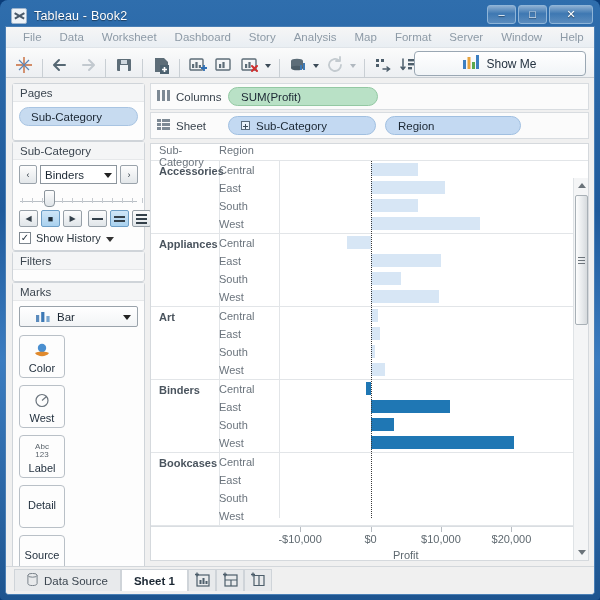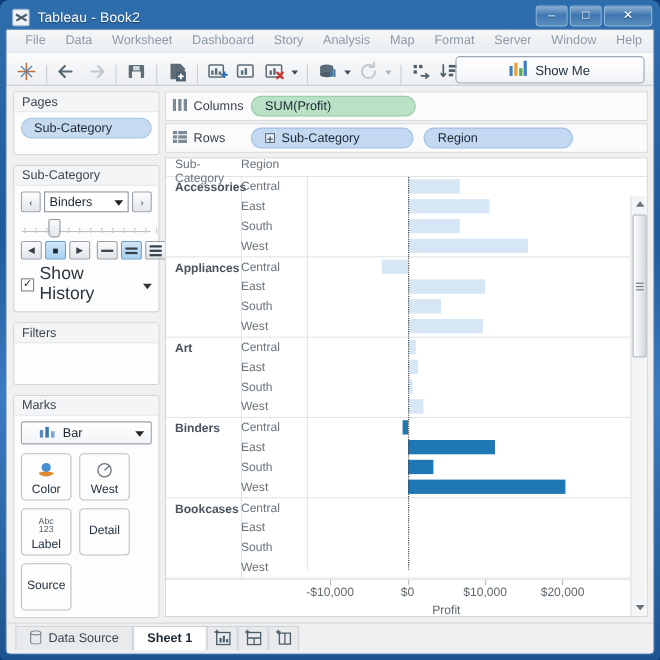--- a/index.html
+++ b/index.html
@@ -87,21 +87,21 @@
     width: 172px; height: 25px;
     background: linear-gradient(180deg,#ffffff,#f1f4f7);
     border: 1px solid #9aa7b3; border-radius: 4px;
     display: flex; align-items: center; justify-content: center; gap: 7px;
     font-size: 12px; color: #243240;
   }
   
   #body { flex: 1; display: flex; background: #f0f0f0; min-height: 0; }
   #sidebar {
     width: 144px; flex: none; padding: 5px 5px 4px 6px;
-    display: flex; flex-direction: column; gap: 9px;
+    display: flex; flex-direction: column; gap: 0;
     background: #f0f0f0;
   }
   .card {
     background: #fdfdfd; border: 1px solid #cfd4d9; border-radius: 3px;
   }
   .card-title {
     font-size: 11.5px; color: #3c4650; padding: 3px 7px 2px 7px;
     background: #f4f5f6; border-bottom: 1px solid #e6e8ea;
   }
   .card-body { padding: 5px 6px 6px 6px; }
@@ -151,37 +151,37 @@
     gap: 2px; flex: none;
   }
   .spd-btn.active { background: linear-gradient(180deg,#cfe6f7,#a9d1ef); border-color: #6d9ec6; }
   .spd-btn i { display: block; width: 11px; height: 2px; background: #34404a; }
   #history-row { display: flex; align-items: center; gap: 5px; margin-top: 5px; }
   .chk {
     width: 12px; height: 12px; border: 1px solid #7d868e; background: #fff;
     display: flex; align-items: center; justify-content: center;
     font-size: 10px; color: #1c2a36; line-height: 1; flex: none;
   }
-  .lbl-sm { font-size: 16px; color: #2c3740; }
+  .lbl-sm { font-size: 11px; color: #2c3740; }
   .caret-dn {
     width: 0; height: 0; border-left: 4px solid transparent; border-right: 4px solid transparent;
     border-top: 5px solid #333; margin-top: 2px;
   }
   
   #marks-type {
     height: 21px; border: 1px solid #9aa3ab; background: linear-gradient(180deg,#fff,#f2f4f6);
     display: flex; align-items: center; padding: 0 16px; gap: 6px; font-size: 11.5px;
     color: #1b2733; position: relative; border-radius: 2px;
   }
   #marks-type .dd {
     position: absolute; right: 6px; top: 8px;
     border-left: 4.5px solid transparent; border-right: 4.5px solid transparent;
     border-top: 5.5px solid #222;
   }
-  .marks-grid { display: flex; flex-wrap: wrap; gap: 7px; margin-top: 8px; }
+  .marks-grid { display: flex; flex-wrap: wrap; gap: 7px; margin-top: 8px; flex-direction: column; }
   .mark-btn {
     width: 46px; height: 43px; border: 1px solid #b9c0c7; border-radius: 4px;
     background: #fdfdfd; display: flex; flex-direction: column;
     align-items: center; justify-content: flex-end; padding-bottom: 3px;
     font-size: 11px; color: #243240;
   }
   .mark-btn.plain { justify-content: center; padding-bottom: 4px; }
   .mark-ico { height: 22px; display: flex; align-items: center; justify-content: center; }
   
   #canvas-wrap { flex: 1; padding: 5px 5px 5px 0; display: flex; flex-direction: column; min-width: 0; }
@@ -595,21 +595,21 @@
               <span>
                 <svg width="13" height="11" viewBox="0 0 13 11">
                   <rect x="0" y="0" width="4" height="3" fill="#7e8a95"></rect>
                   <rect x="5" y="0" width="8" height="3" fill="#7e8a95"></rect>
                   <rect x="0" y="4" width="4" height="3" fill="#7e8a95"></rect>
                   <rect x="5" y="4" width="8" height="3" fill="#7e8a95"></rect>
                   <rect x="0" y="8" width="4" height="3" fill="#7e8a95"></rect>
                   <rect x="5" y="8" width="8" height="3" fill="#7e8a95"></rect>
                 </svg>
               </span>
-              <span>Rows</span>
+              <span>Sheet</span>
             </div>
             <div class="shelf-pill blue" style="width:148px;">
               <span class="pill-plus"></span>
               <span>Sub-Category</span>
             </div>
             <div class="shelf-pill blue" style="width:136px;">Region</div>
           </div>
         </div>
 
         <div id="viz">

